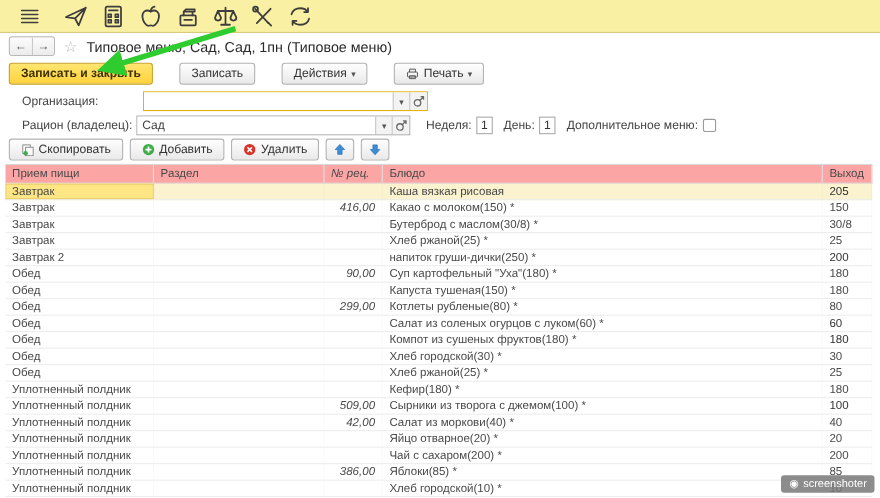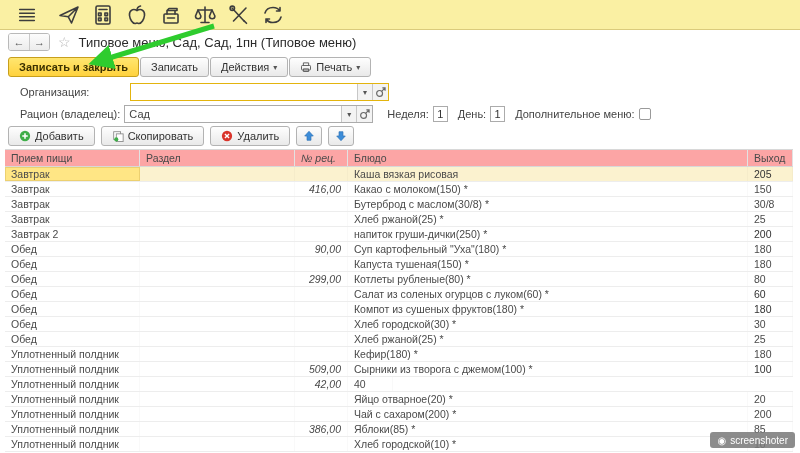--- a/index.html
+++ b/index.html
@@ -26,21 +26,21 @@
   .nav-group { display:flex; border:1px solid #b9b9b9; border-radius:3px; overflow:hidden; }
   .nav-btn {
     width:20px; height:16px; display:flex; align-items:center; justify-content:center;
     background:linear-gradient(#fcfcfc,#ececec); color:#555; font-size:11px; line-height:1; cursor:pointer;
   }
   .nav-btn + .nav-btn { border-left:1px solid #c9c9c9; }
   .star { color:#b5b5b5; font-size:14px; cursor:pointer; padding:0 2px; }
   .page-title { font-size:13px; color:#2b2b2b; }
 
   
-  .cmd-bar { display:flex; align-items:center; gap:1px; padding:3px 8px 4px; }
+  .cmd-bar { display:flex; align-items:center; gap:24px; padding:3px 8px 4px; }
   .btn {
     height:20px; display:inline-flex; align-items:center; gap:4px;
     padding:0 10px; border:1px solid #b3b3b3; border-radius:3px;
     background:linear-gradient(#fefefe,#e9e9e9); color:#333; font-size:11px; cursor:pointer; white-space:nowrap;
   }
   .btn.primary {
     background:linear-gradient(#ffe670,#ffd23e); border-color:#c79f1c; font-weight:bold; color:#3a3000;
   }
   .caret { font-size:8px; color:#555; }
 
@@ -220,32 +220,32 @@
   <div class="small-box">1</div>
   <span class="lbl" style="margin-left:6px">День:</span>
   <div class="small-box">1</div>
   <span class="lbl" style="margin-left:6px">Дополнительное меню:</span>
   <div class="chk"></div>
 </div>
 
 <div class="tbl-toolbar">
   <button class="btn">
     <svg class="mini-ic" viewBox="0 0 14 14">
-        <circle cx="7" cy="7" r="6" fill="#3fae49"></circle>
-        <path d="M7 3.8v6.4M3.8 7h6.4" stroke="#fff" stroke-width="1.8"></path>
-      </svg>
-    <span>Добавить</span>
-  </button>
-  <button class="btn">
-    <svg class="mini-ic" viewBox="0 0 14 14">
         <rect x="2" y="2" width="8" height="9" fill="#fff" stroke="#888" stroke-width="1"></rect>
         <rect x="5" y="4.5" width="8" height="9" fill="#fff" stroke="#888" stroke-width="1"></rect>
         <circle cx="5" cy="11" r="2.4" fill="#3fae49"></circle>
       </svg>
     <span>Скопировать</span>
+  </button>
+  <button class="btn">
+    <svg class="mini-ic" viewBox="0 0 14 14">
+        <circle cx="7" cy="7" r="6" fill="#3fae49"></circle>
+        <path d="M7 3.8v6.4M3.8 7h6.4" stroke="#fff" stroke-width="1.8"></path>
+      </svg>
+    <span>Добавить</span>
   </button>
   <button class="btn">
     <svg class="mini-ic" viewBox="0 0 14 14">
         <circle cx="7" cy="7" r="6" fill="#d9342b"></circle>
         <path d="M4.6 4.6l4.8 4.8M9.4 4.6 4.6 9.4" stroke="#fff" stroke-width="1.6"></path>
       </svg>
     <span>Удалить</span>
   </button>
   <button class="btn arrow-btn">
     <svg class="mini-ic" viewBox="0 0 14 14">
@@ -377,20 +377,21 @@
     <div class="cell c-section"></div>
     <div class="cell c-rec">509,00</div>
     <div class="cell c-dish">Сырники из творога с джемом(100) *</div>
     <div class="cell c-out bold">100</div>
   </div>
 
   <div class="g-row trow">
     <div class="cell c-meal">Уплотненный полдник</div>
     <div class="cell c-section"></div>
     <div class="cell c-rec">42,00</div>
+    <div class="cell c-dish">Салат из моркови(40) *</div>
     <div class="cell c-out">40</div>
   </div>
 
   <div class="g-row trow">
     <div class="cell c-meal">Уплотненный полдник</div>
     <div class="cell c-section"></div>
     <div class="cell c-rec"></div>
     <div class="cell c-dish">Яйцо отварное(20) *</div>
     <div class="cell c-out">20</div>
   </div>

